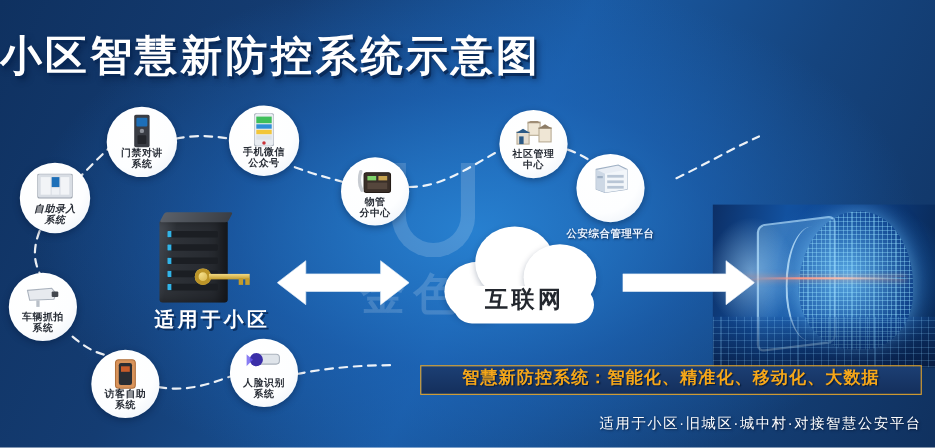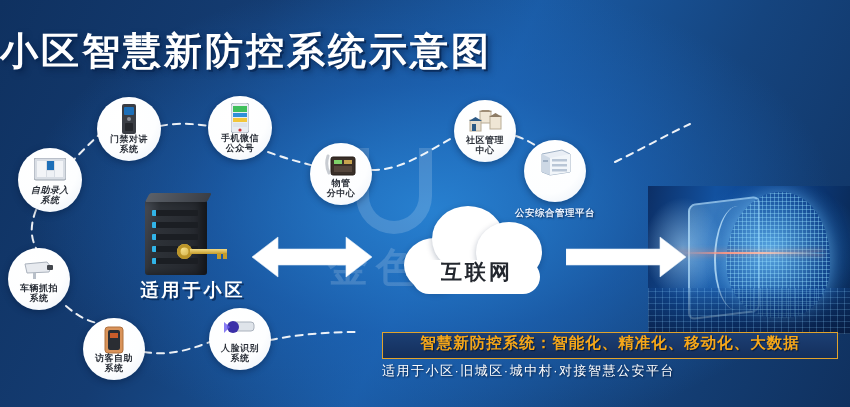--- a/index.html
+++ b/index.html
@@ -187,22 +187,22 @@
     background: linear-gradient(180deg, #1c3f74 0%, #142f5c 100%);
     border: 1.5px solid #e2a32c;
     display: flex; justify-content: center;
   }
   #banner .btext {
     font-size: 15.5px; font-weight: bold; color: #f6a719;
     letter-spacing: 1px; white-space: nowrap;
     text-shadow: 1px 1px 1px rgba(6,24,55,0.9);
   }
   #subbanner {
-    position: absolute; left: 382px; top: 362px; width: 456px;
-    text-align: left; font-size: 13px; color: #ffffff; letter-spacing: 1.5px;
+    position: absolute; left: 382px; top: 376px; width: 456px;
+    text-align: right; font-size: 13px; color: #ffffff; letter-spacing: 1.5px;
     text-shadow: 1px 1px 2px rgba(6,24,55,0.85);
   }
 </style>
 </head>
 <body>
 
 <div id="stage">
 
   <div id="face-photo">
     <div class="glow-l"></div>

